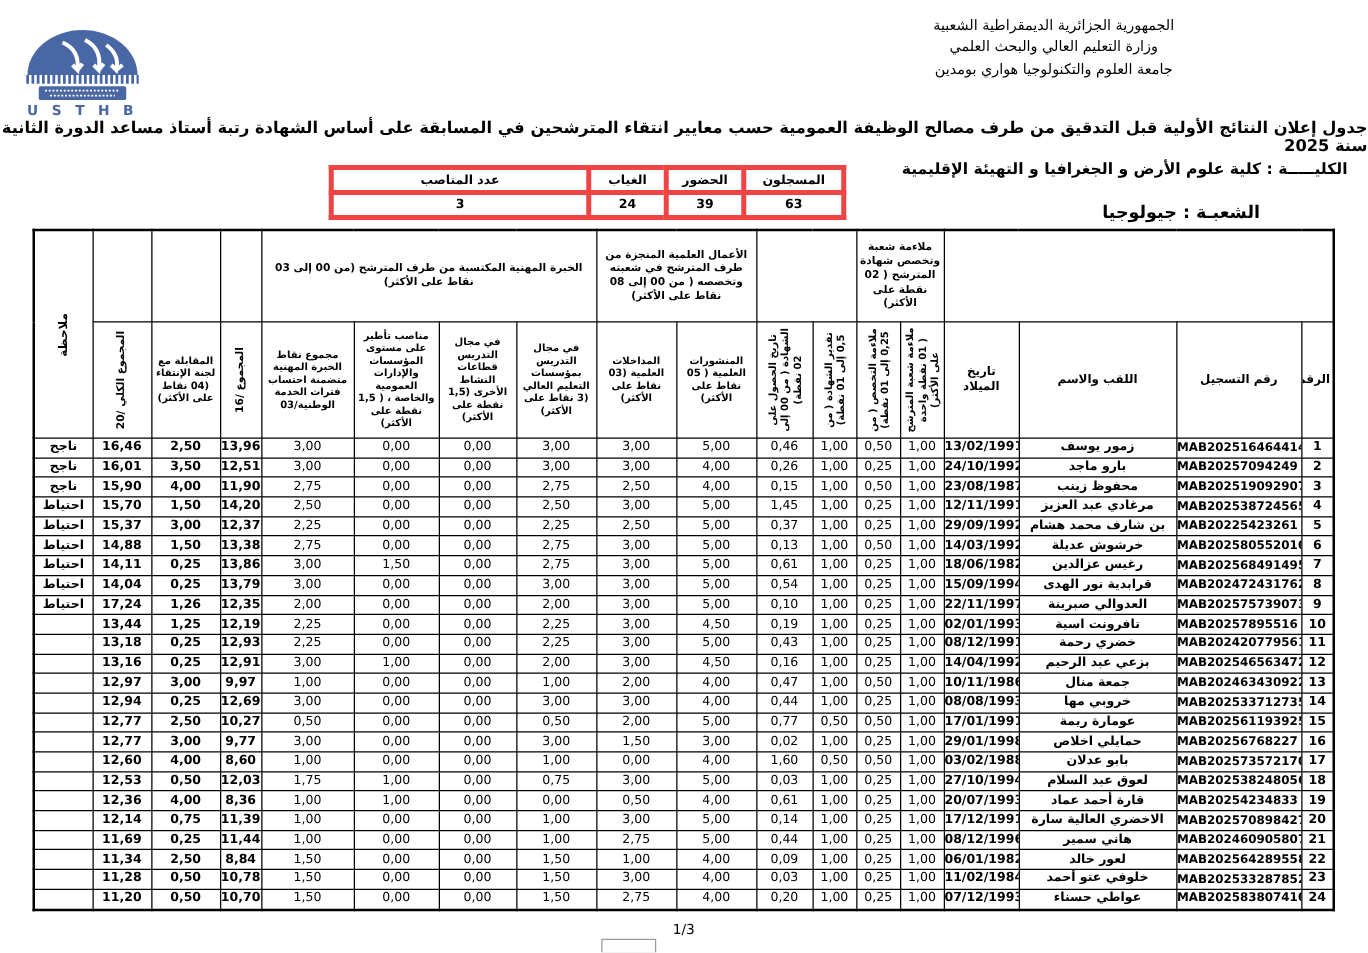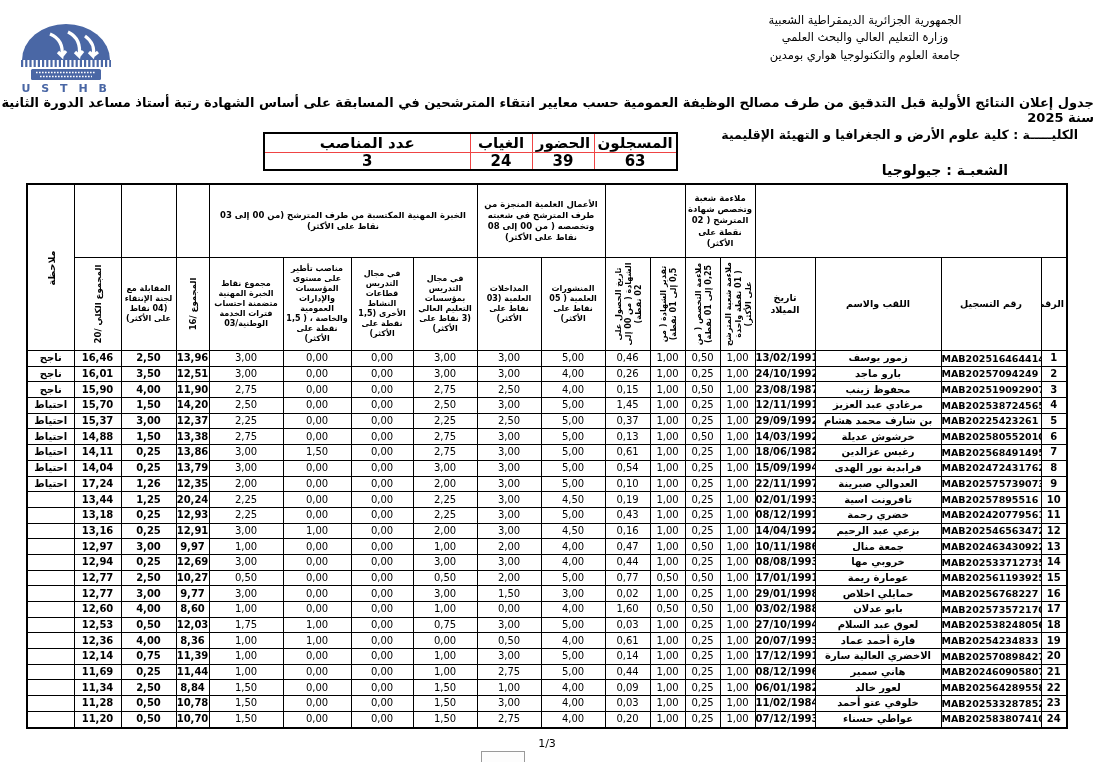--- a/index.html
+++ b/index.html
@@ -1,32 +1,32 @@
 <!DOCTYPE html>
 <html lang="ar" style="--logo-blue: #4a67a5;"><head>
 <meta charset="utf-8">
 <style>
   html,body{margin:0;padding:0;background:#fff;}
   .doc{position:relative;width:1094px;height:762px;background:#fff;overflow:hidden;
        font-family:"DejaVu Sans",sans-serif;color:#000;}
   
-  .org{position:absolute;top:12px;right:4px;width:450px;text-align:center;
+  .org{position:absolute;top:12px;right:26px;width:450px;text-align:center;
        font-size:11.5px;line-height:1.5;direction:rtl;}
   
   .logo{position:absolute;top:20px;left:16px;width:100px;height:74px;}
   .logo svg{width:100%;height:100%;}
   
   .title{position:absolute;top:95px;left:0;right:0;text-align:right;
          font-weight:bold;font-size:13px;direction:rtl;}
   .faculty{position:absolute;top:127px;right:16px;font-weight:bold;font-size:12.5px;direction:rtl;}
   .branch{position:absolute;top:162px;right:86px;font-weight:bold;font-size:14px;direction:rtl;}
   
   .stats{position:absolute;top:132px;left:263px;border-collapse:collapse;direction:rtl;
          table-layout:fixed;}
-  .stats th,.stats td{border:1px solid #ef4444;text-align:center;font-size:15px;
+  .stats th,.stats td{border:4px solid #ef4444;text-align:center;font-size:10px;
          font-weight:bold;height:16px;padding:0 3px;}
   .stats{border:2px solid #000;}
   .sw0{width:80px}.sw1{width:62px}.sw2{width:62px}.sw3{width:206px}
   
   .main{position:absolute;top:183px;left:26px;width:1040px;border-collapse:collapse;
         direction:rtl;table-layout:fixed;border:2px solid #000;}
   .main th,.main td{border:1px solid #000;overflow:hidden;vertical-align:middle;
         text-align:center;padding:0;}
   tr.grp th{height:70px;font-size:8.5px;font-weight:bold;line-height:1.3;padding:1px 2px;}
   tr.leaf th{height:90px;font-size:8px;font-weight:bold;line-height:1.25;padding:1px 2px;}
@@ -360,21 +360,21 @@
           <td class="c4">1,00</td>
           <td class="c5">0,25</td>
           <td class="c6">1,00</td>
           <td class="c7">0,19</td>
           <td class="c8">4,50</td>
           <td class="c9">3,00</td>
           <td class="c10">2,25</td>
           <td class="c11">0,00</td>
           <td class="c12">0,00</td>
           <td class="c13">2,25</td>
-          <td class="c14">20,24</td>
+          <td class="c14">12,19</td>
           <td class="c15">1,25</td>
           <td class="c16">13,44</td>
           <td class="c17"></td>
         </tr>
         <tr>
           <td class="c0">11</td>
           <td class="c1">MAB202420779561</td>
           <td class="c2">خضري رحمة</td>
           <td class="c3">08/12/1991</td>
           <td class="c4">1,00</td>

